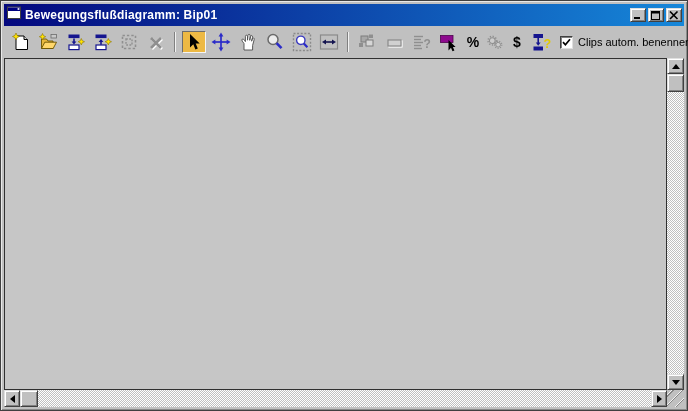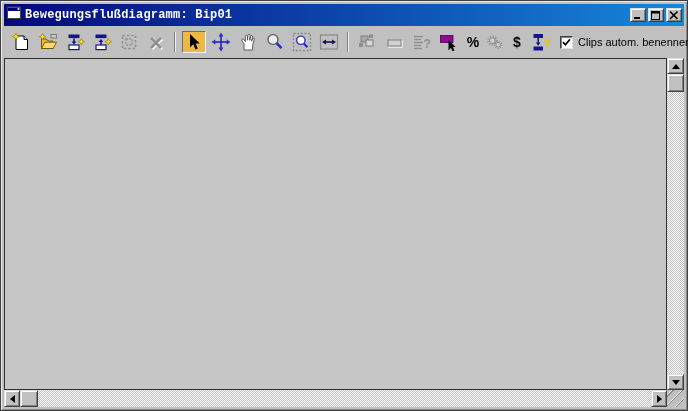--- a/index.html
+++ b/index.html
@@ -19,21 +19,20 @@
     height:22px;flex:0 0 22px;
     background:linear-gradient(to right,#04087e,#1687d9);
     display:flex;align-items:center;
     padding:0 2px 0 3px;
     color:#fff;
   }
   .titlebar .title{
     font-size:12px;font-weight:bold;margin-left:4px;flex:1;
     white-space:nowrap;overflow:hidden;
     letter-spacing:0.2px;
-    font-family:Liberation Mono, monospace;
   }
   .caption-btn{
     width:16px;height:14px;margin-left:2px;
     background:#c0c0c0;
     border:1px solid;border-color:#dfdfdf #404040 #404040 #dfdfdf;
     box-shadow:inset 1px 1px 0 #fff, inset -1px -1px 0 #808080;
     display:flex;align-items:center;justify-content:center;
     padding:0;
   }
   .caption-btn svg{display:block;}

